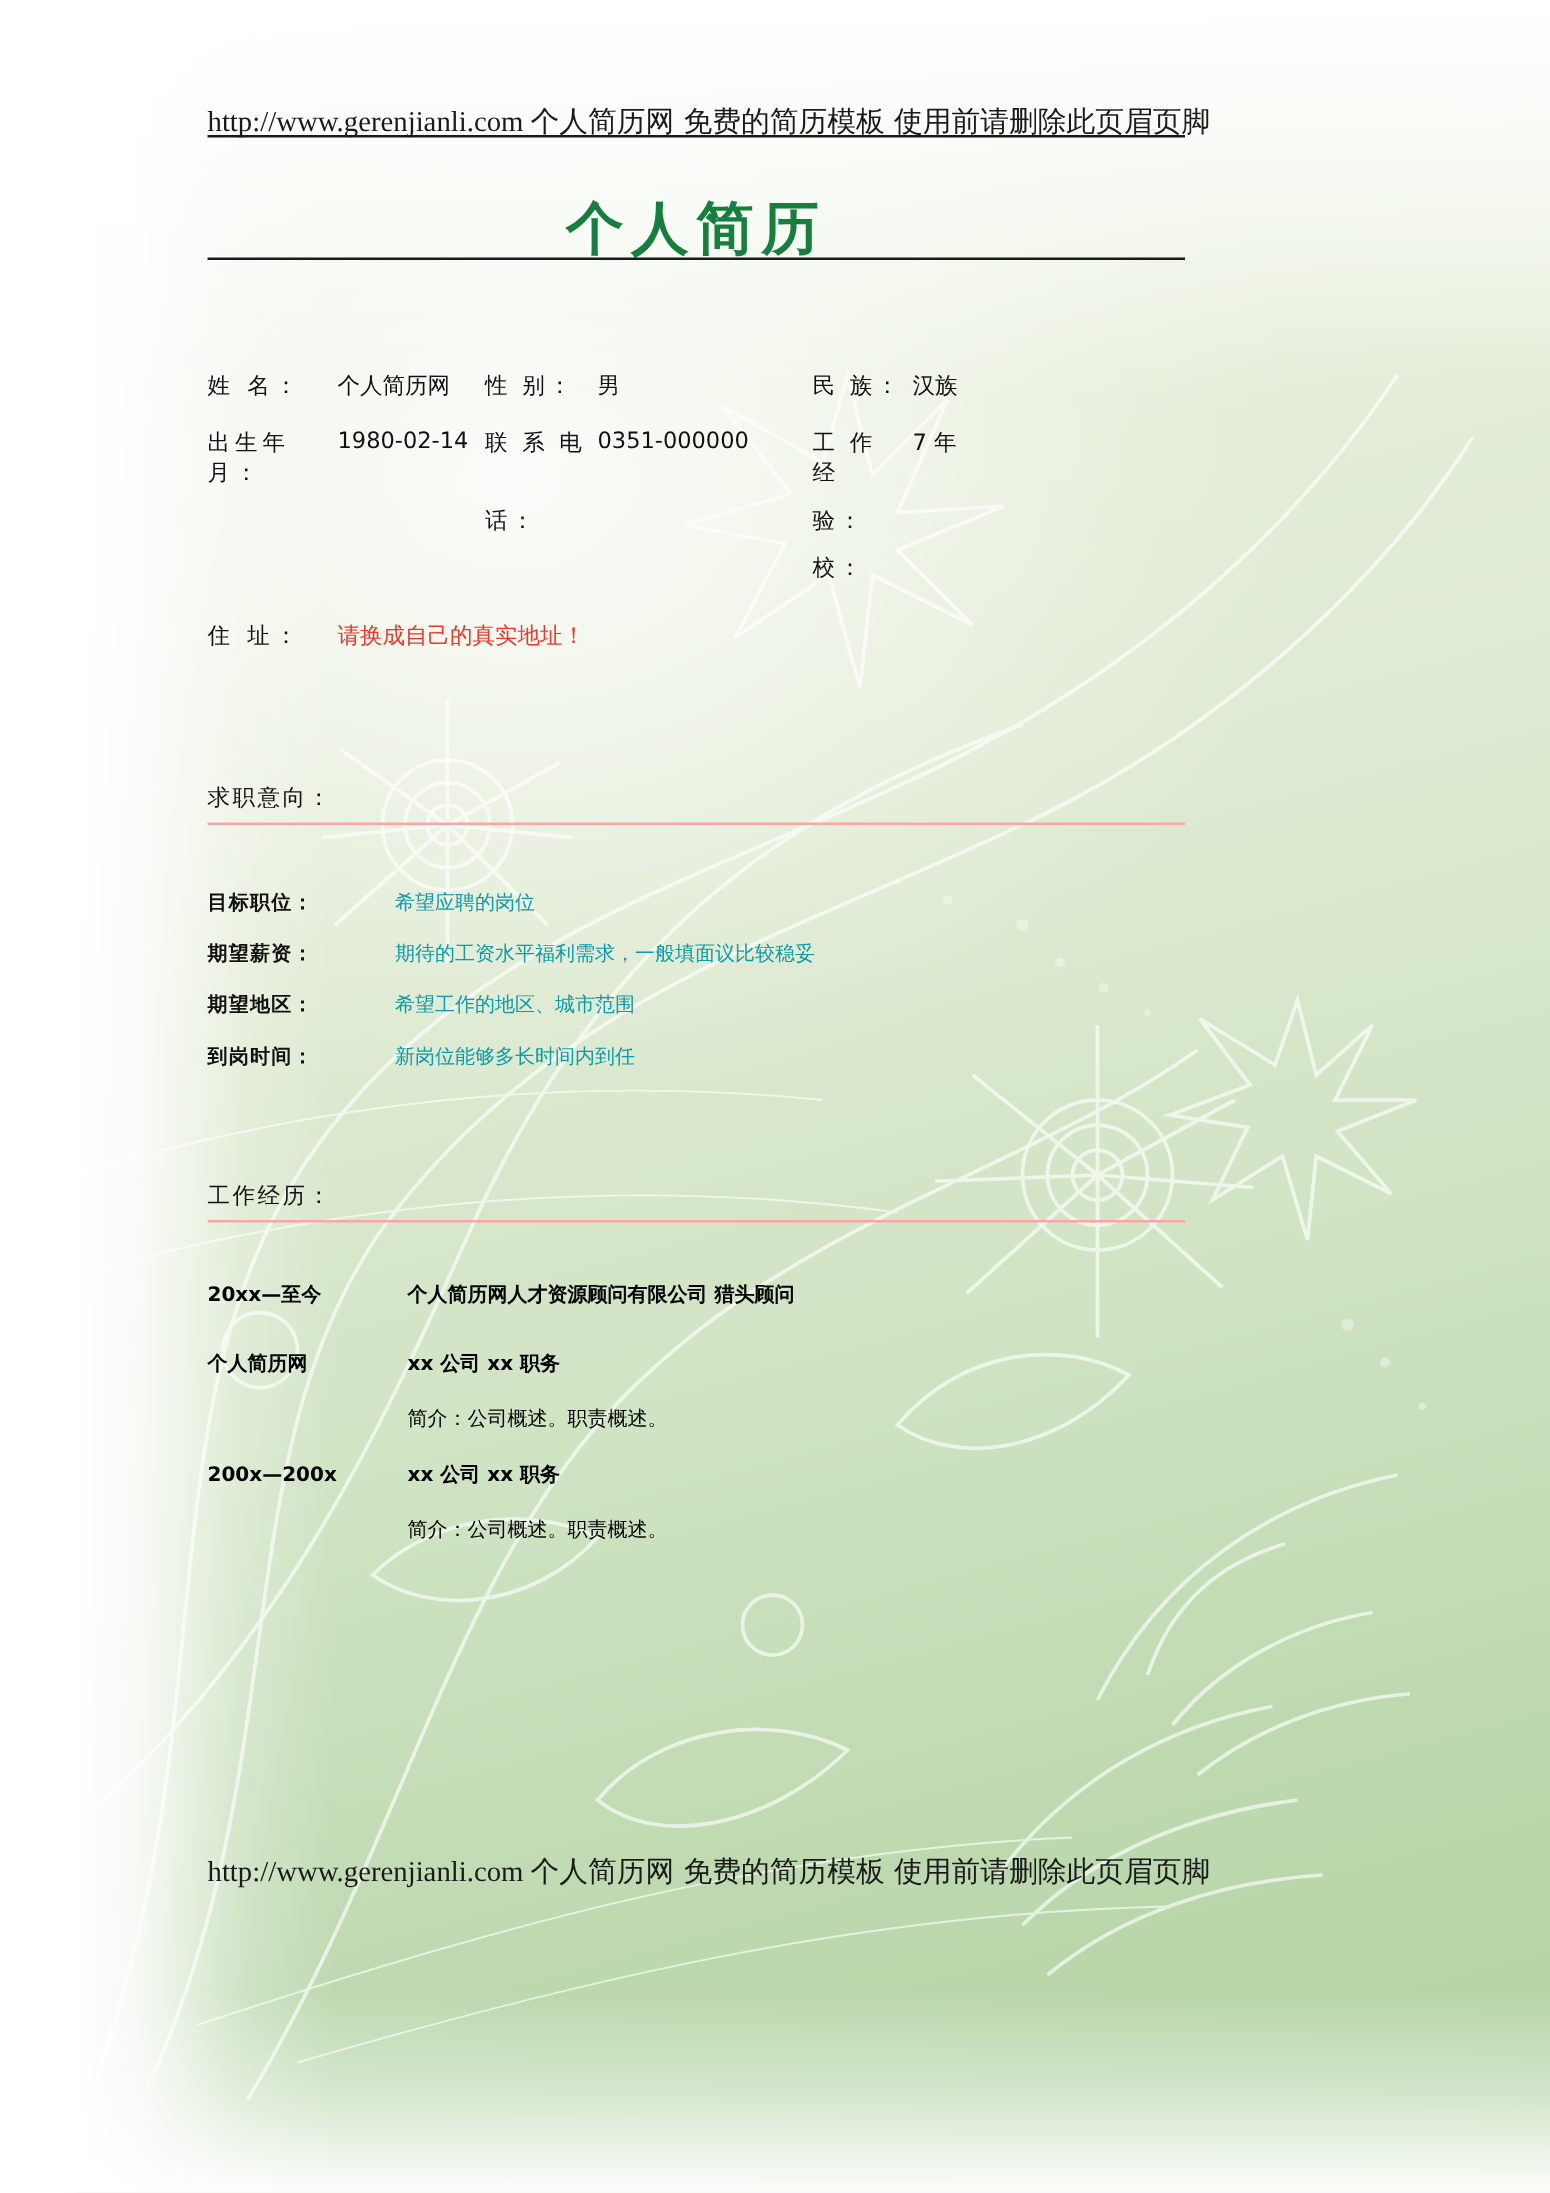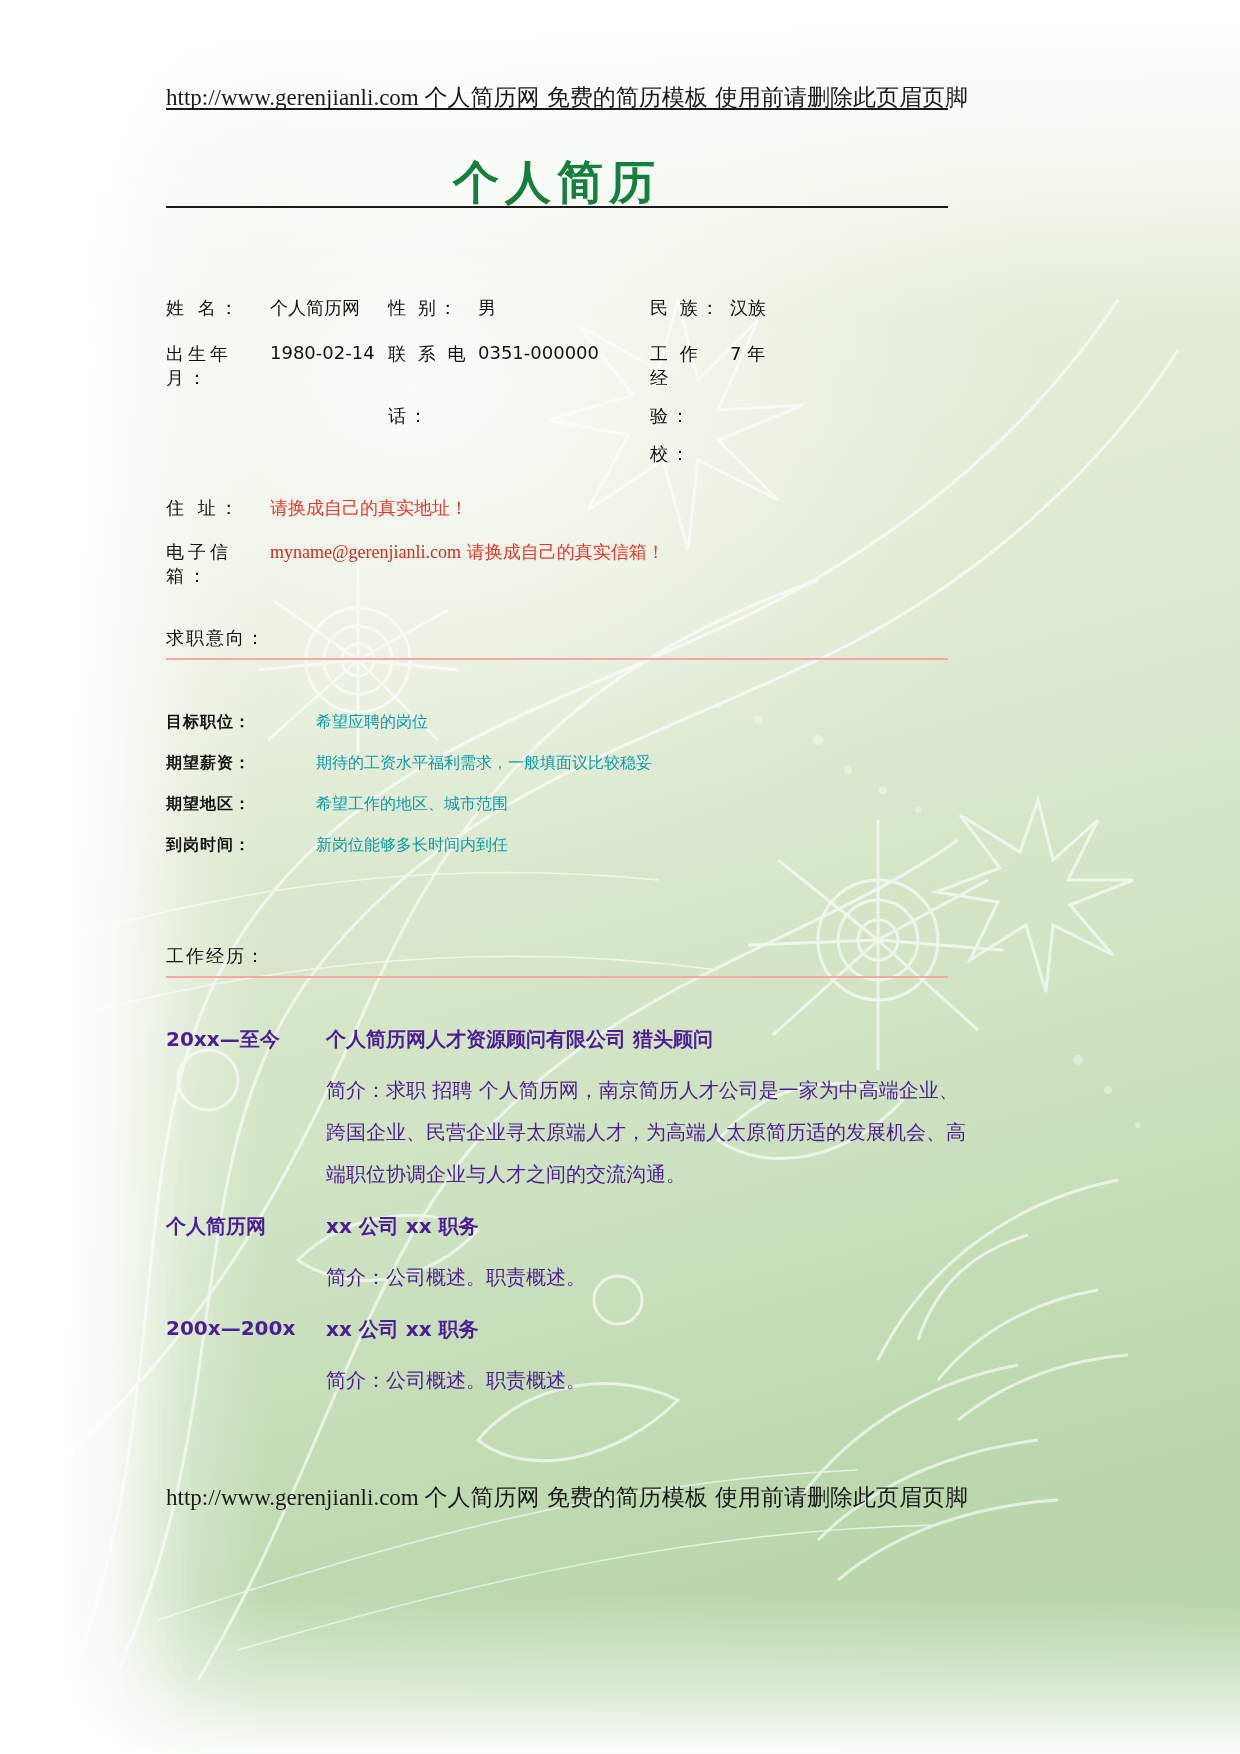--- a/index.html
+++ b/index.html
@@ -195,22 +195,22 @@
   }
   .goal-val {
     color: #0e9ba8;
   }
 
   .exp {
     position: absolute;
     left: 166px;
     width: 800px;
     font-family: "DejaVu Sans", sans-serif;
-    font-size: 20px;
-    color: #4c1d95;
+    font-size: 16px;
+    color: #000000;
   }
   .exp-row {
     display: flex;
   }
   .exp-period {
     width: 160px;
     flex: 0 0 160px;
     font-weight: bold;
   }
   .exp-body {
@@ -334,27 +334,20 @@
         <div class="cell-val2"></div>
         <div class="cell-label3">校：</div>
         <div class="cell-val3"></div>
       </div>
 
       <div class="red-row" style="margin-top:30px;">
         <div class="cell-label">住  址：</div>
         <div class="red-text">请换成自己的真实地址！</div>
       </div>
 
-      <div class="red-row">
-        <div class="cell-label">电子信箱：</div>
-        <div>
-          <span class="email-text" style="font-family:'Liberation Serif',serif;">myname@gerenjianli.com</span>
-          <span class="red-text">请换成自己的真实信箱！</span>
-        </div>
-      </div>
     </div>
 
     <div class="section-h" style="top:626px;">求职意向：</div>
 
     <div class="goal" style="top:712px;">
       <div class="goal-row">
         <div class="goal-label">目标职位：</div>
         <div class="goal-val">希望应聘的岗位</div>
       </div>
       <div class="goal-row">
@@ -371,21 +364,20 @@
       </div>
     </div>
 
     <div class="section-h" style="top:944px;">工作经历：</div>
 
     <div class="exp" style="top:1026px;">
       <div class="exp-row exp-block">
         <div class="exp-period">20xx—至今</div>
         <div class="exp-body">
           <div class="exp-title">个人简历网人才资源顾问有限公司 猎头顾问</div>
-          <div class="exp-desc">简介：求职 招聘 个人简历网，南京简历人才公司是一家为中高端企业、跨国企业、民营企业寻太原端人才，为高端人太原简历适的发展机会、高端职位协调企业与人才之间的交流沟通。</div>
         </div>
       </div>
 
       <div class="exp-row exp-block">
         <div class="exp-period">个人简历网</div>
         <div class="exp-body">
           <div class="exp-title">xx 公司 xx 职务</div>
           <div class="exp-desc">简介：公司概述。职责概述。</div>
         </div>
       </div>

